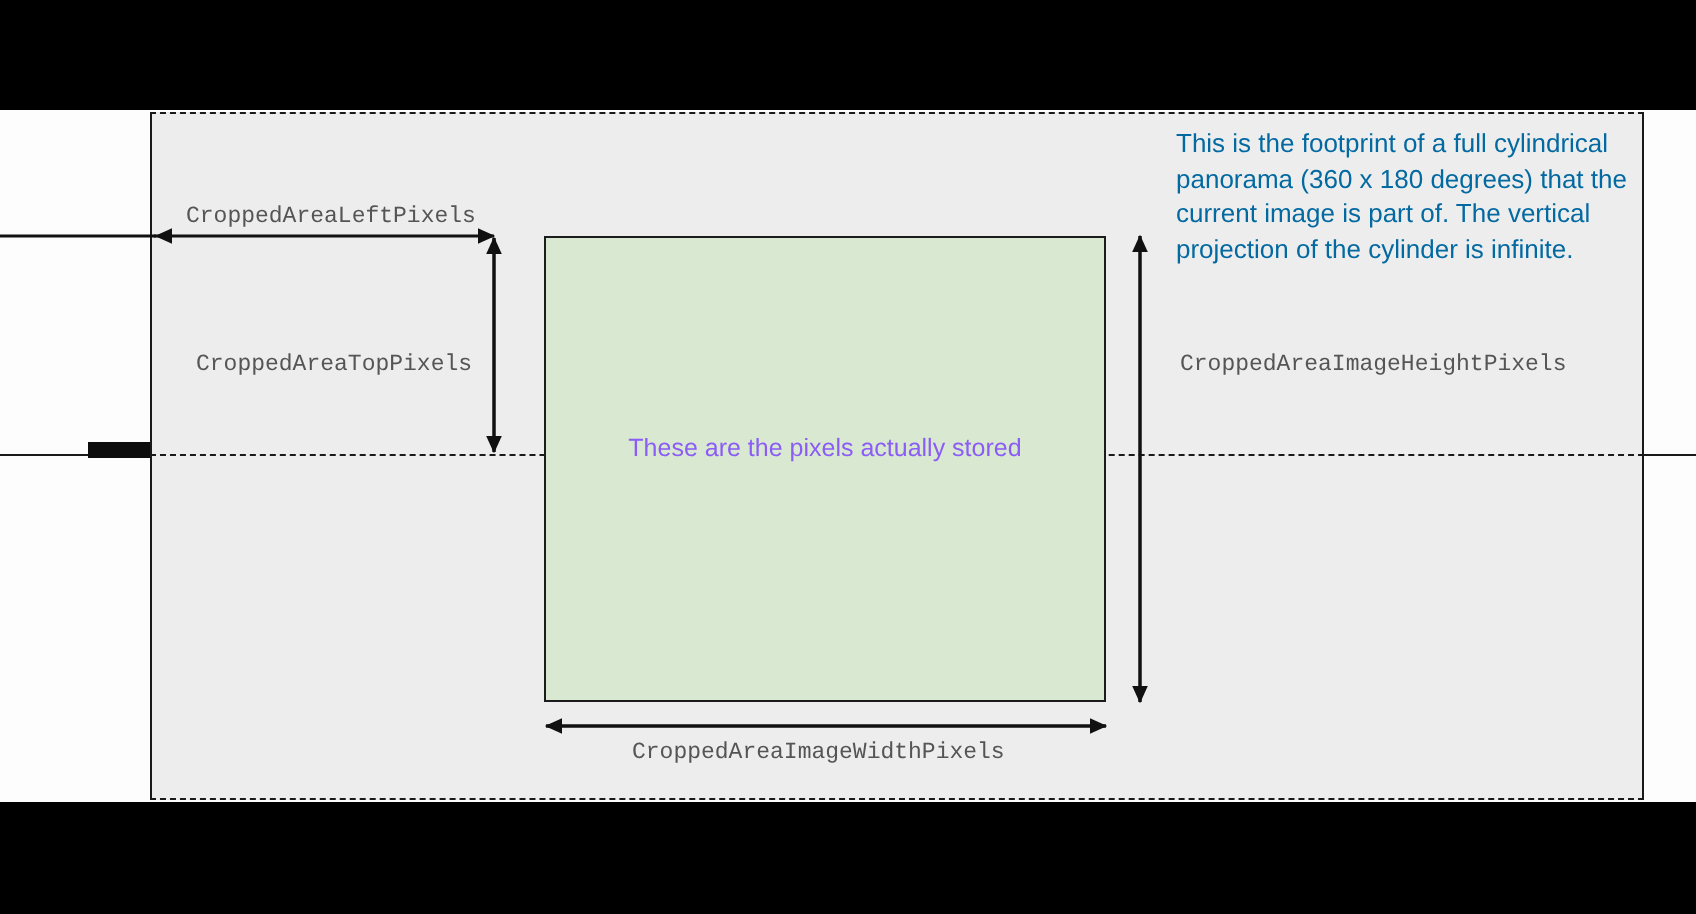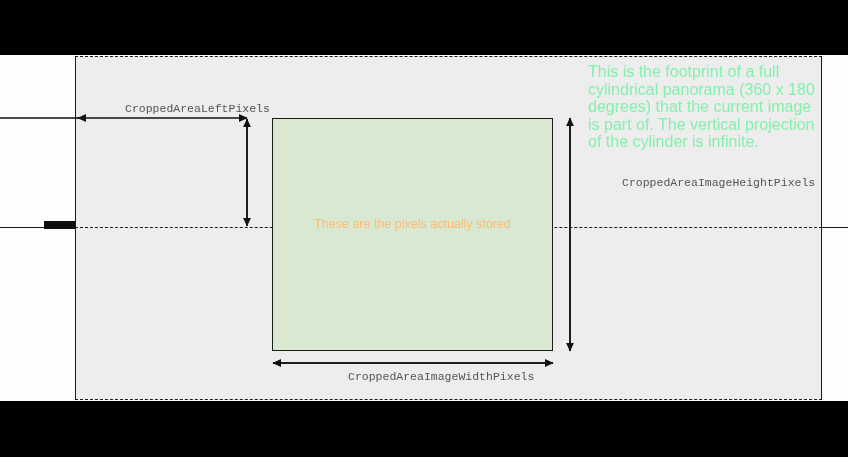--- a/index.html
+++ b/index.html
@@ -111,40 +111,39 @@
     box-sizing: border-box;
   }
   .stored-label {
     position: absolute;
     left: 272px;
     top: 216px;
     width: 281px;
     text-align: center;
     font-size: 12.5px;
     line-height: 17px;
-    color: #fdba74;
+    color: #8b5cf6;
   }
   
   .blurb {
     position: absolute;
     left: 588px;
     top: 63px;
     width: 232px;
-    font-size: 16px;
+    font-size: 13px;
     line-height: 17.5px;
-    color: #86efac;
+    color: #0369a1;
   }
   
   .dim-label {
     position: absolute;
     font-family: "Liberation Mono", "DejaVu Sans Mono", monospace;
     font-size: 11.5px;
     color: #555555;
     white-space: nowrap;
-    margin-left: 32px;
   }
   .lbl-left      { left: 93px;  top: 102px; }
   .lbl-top       { left: 98px;  top: 176px; }
   .lbl-height    { left: 570px; top: 176px; padding-left: 20px; }
   .lbl-width     { left: 316px; top: 370px; font-family: Liberation Mono, monospace; }
   
   .arrows {
     position: absolute;
     left: 0;
     top: 0;
@@ -204,16 +203,17 @@
       <line x1="570" y1="118" x2="570" y2="351" stroke="#111111" stroke-width="1.5" marker-end="url(#ah2)"></line>
     </g>
 
     <g>
       <line x1="553" y1="363" x2="273" y2="363" stroke="#111111" stroke-width="1.5" marker-end="url(#ah2)"></line>
       <line x1="273" y1="363" x2="553" y2="363" stroke="#111111" stroke-width="1.5" marker-end="url(#ah2)"></line>
     </g>
   </svg>
 
   <div class="dim-label lbl-left">CroppedAreaLeftPixels</div>
+  <div class="dim-label lbl-top">CroppedAreaTopPixels</div>
   <div class="dim-label lbl-height">CroppedAreaImageHeightPixels</div>
   <div class="dim-label lbl-width">CroppedAreaImageWidthPixels</div>
 
 </div>
 
 </body></html>

